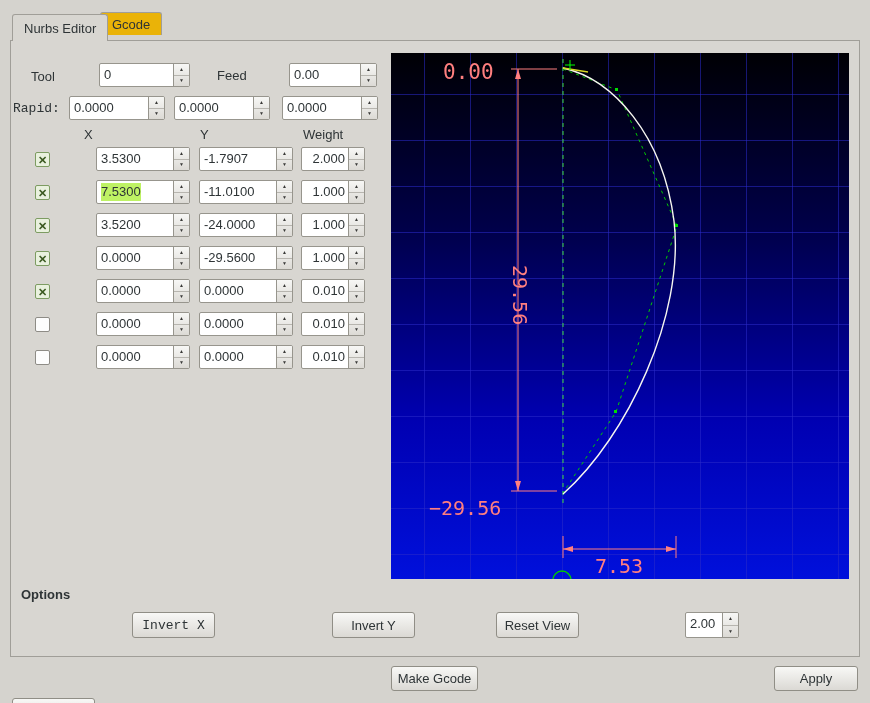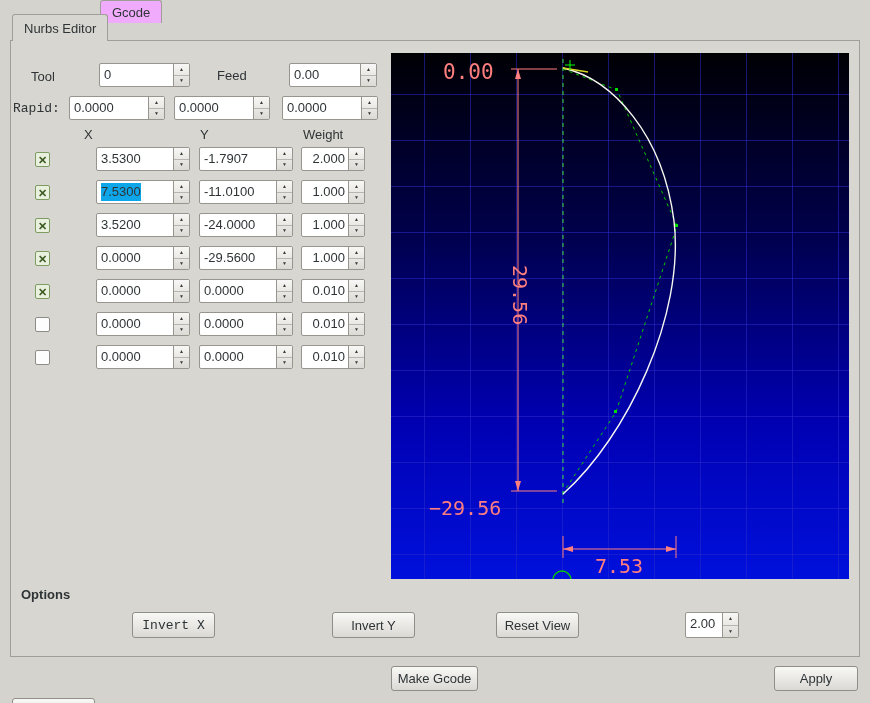--- a/index.html
+++ b/index.html
@@ -4,34 +4,34 @@
 <style>
   * { box-sizing: border-box; margin: 0; padding: 0; }
   html,body { width:870px; height:703px; }
   body { font-family:"Liberation Sans", sans-serif; font-size:13px; color:#2e3436; background:#d5d3ce; }
   .window { position:relative; width:870px; height:703px; background:#d5d3ce; overflow:hidden;padding-left:26px; }
 
   
   .tab { position:absolute; border:1px solid #a09e98; border-bottom:none; border-radius:3px 3px 0 0;
          padding:0 11px; display:flex; align-items:center; cursor:default; }
   .tab.active { left:12px; top:14px; height:27px; background:#d8d6d1; z-index:3; }
-  .tab.inactive { left:100px; top:0; height:23px; background:#f0abfc; z-index:1; }
+  .tab.inactive { left:100px; top:12px; height:23px; background:#eab308; z-index:1; }
 
   .content { position:absolute; left:10px; top:40px; width:850px; height:617px;
              background:#d8d6d1; border:1px solid #a09e98; z-index:2; }
 
   .label { position:absolute; white-space:nowrap; }
   .bold { font-weight:bold; }
 
   
   .spin { position:absolute; height:24px; background:#ffffff; border:1px solid #97958d;
           border-radius:2px; display:flex; overflow:hidden; }
   .spin-val { flex:1; padding:2px 3px 0 4px; overflow:hidden; white-space:nowrap; }
   .spin-text { display:inline-block; line-height:18px; }
-  .spin-text.selected { background:#0ea5e9;text-align:right; }
+  .spin-text.selected { background:#bef264;text-align:right; }
   .spin-btns { width:16px; border-left:1px solid #97958d; display:flex; flex-direction:column;
                background:linear-gradient(#f7f7f5,#dcdad5); }
   .spin-up, .spin-down { flex:1; display:flex; align-items:center; justify-content:center;
                          font-size:5px; color:#3a3a38; line-height:1; }
   .spin-up { border-bottom:1px solid #b7b5af; }
 
   
   .checkbox { position:absolute; left:0; top:5px; width:15px; height:15px; background:#fdfdfd;
               border:1px solid #8e8c86; border-radius:2px; display:flex; align-items:center; justify-content:center; }
   .checkbox.checked { background:#e9f1de; border-color:#7d9c62; }

